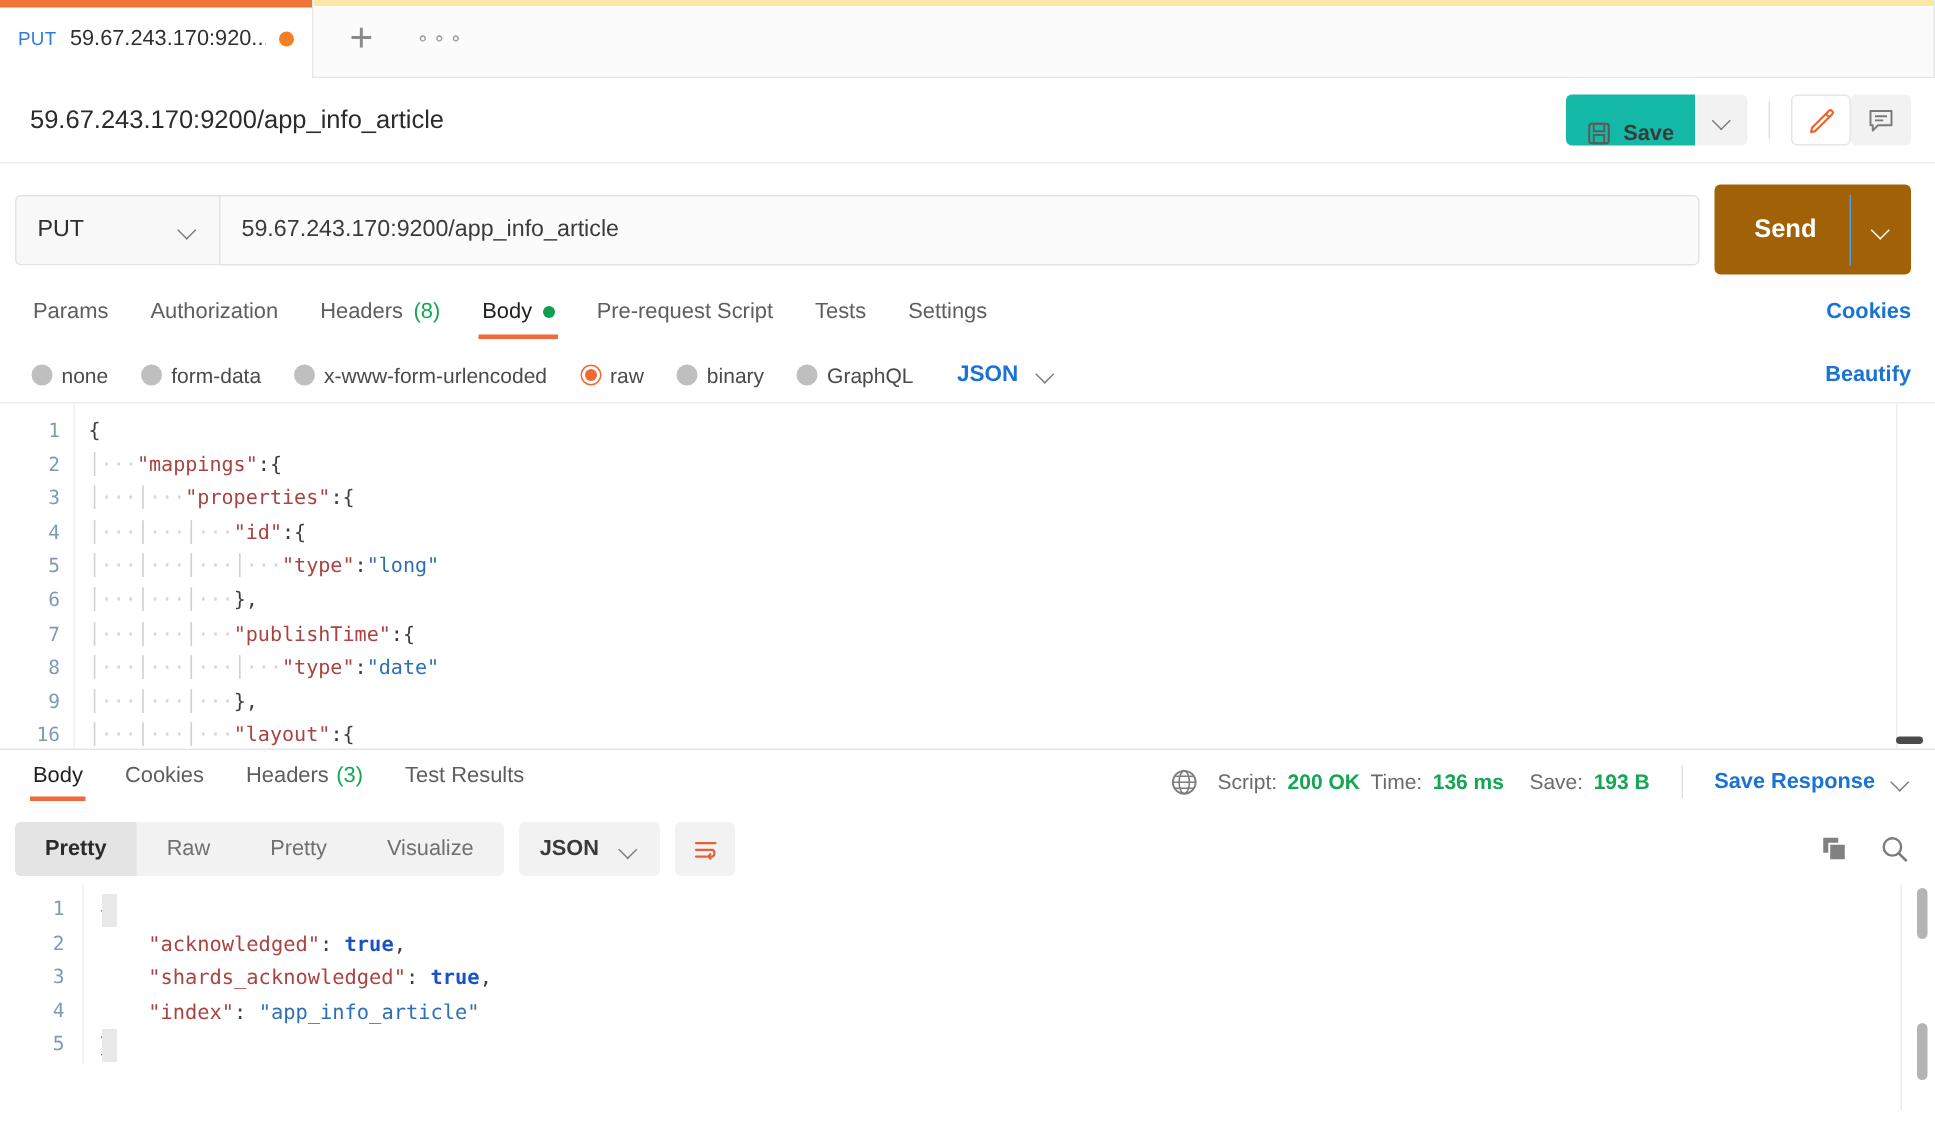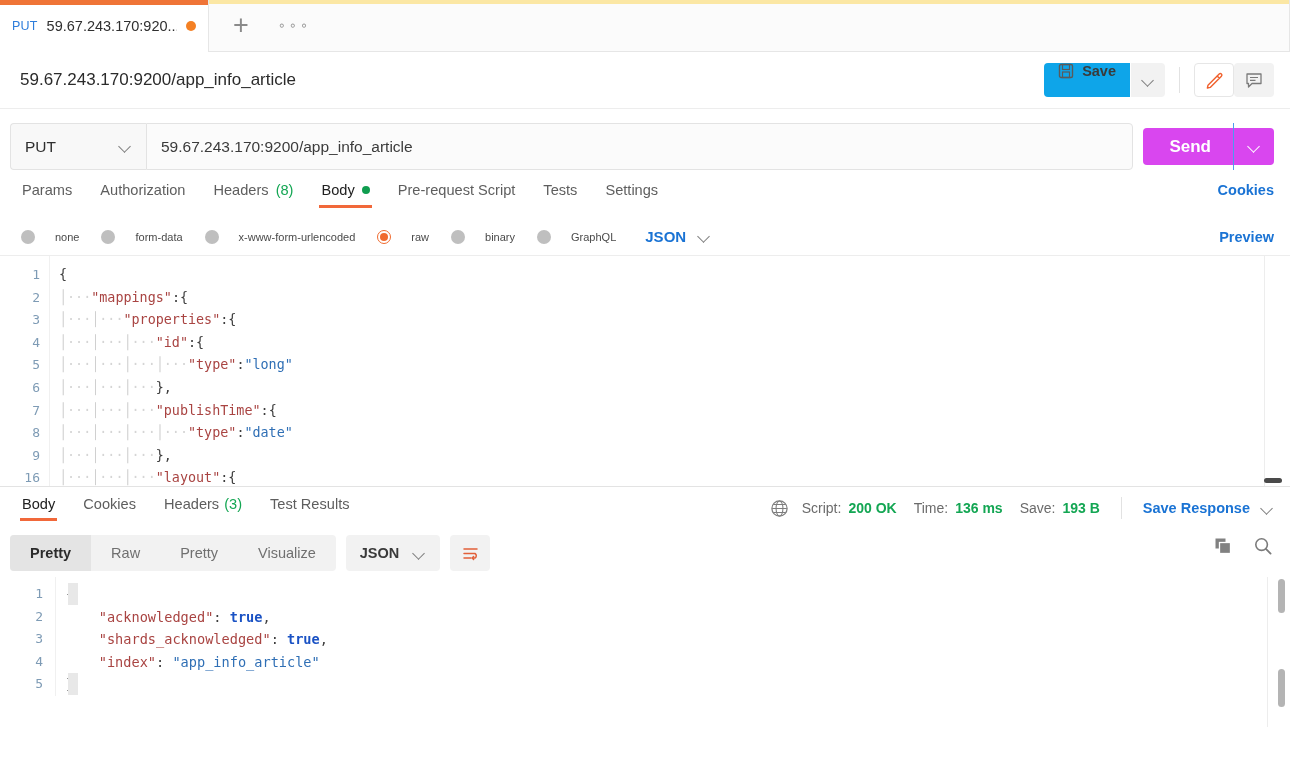--- a/index.html
+++ b/index.html
@@ -53,22 +53,22 @@
   }
 
   
   .titlerow {
     height: 57px; display: flex; align-items: center; padding: 0 16px 0 20px;
     border-bottom: 1px solid #ededed; background: #fff;
   }
   .req-title { font-size: 17px; color: #2b2b2b; flex: 1; }
   .save-group { display: flex; align-items: center; }
   .save-btn {
-    height: 34px; background: #0ea5e9; border-radius: 4px 0 0 4px;
-    display: flex; align-items: flex-start; gap: 8px; padding: 0 14px; cursor: pointer;
+    height: 34px; background: #14b8a6; border-radius: 4px 0 0 4px;
+    display: flex; align-items: flex-end; gap: 8px; padding: 0 14px; cursor: pointer;
     font-size: 14.5px; color: #3a3a3a; font-weight: 600;
   }
   .save-caret {
     height: 34px; width: 34px; background: #f2f2f2; border-radius: 0 4px 4px 0;
     margin-left: 1px; display: flex; align-items: center; justify-content: center; cursor: pointer;
   }
   .vdiv { width: 1px; height: 26px; background: #e2e2e2; margin: 0 14px; }
   .icon-btn {
     width: 40px; height: 34px; display: flex; align-items: center; justify-content: center;
     border-radius: 4px; cursor: pointer;
@@ -83,46 +83,46 @@
     border-right: none; border-radius: 4px 0 0 4px; display: flex; align-items: center;
     padding: 0 14px; cursor: pointer;
   }
   .method-label { flex: 1; font-size: 15.5px; color: #2e2e2e; }
   .url-box {
     flex: 1; height: 47px; background: #fbfbfb; border: 1px solid #e3e3e3;
     border-radius: 0 4px 4px 0; display: flex; align-items: center; padding: 0 14px;
     font-size: 15.5px; color: #3b3b3b;
   }
   .send-wrap {
-    margin-left: 10px; height: 37px; background: #d946ef; border-radius: 4px;
+    margin-left: 10px; height: 60px; background: #a16207; border-radius: 4px;
     display: flex; align-items: center; cursor: pointer;
   }
   .send-text { padding: 0 22px 0 26px; color: #fff; font-size: 17px; font-weight: 700; }
   .send-div { width: 1px; height: 47px; background: #4c9cef; }
   .send-caret { width: 40px; display: flex; align-items: center; justify-content: center; }
   .chev-white::after { border-right-color: #fff; border-bottom-color: #fff; }
 
   
-  .reqtabs { display: flex; align-items: flex-start; padding: 0 16px 0 8px; height: 36px; }
+  .reqtabs { display: flex; align-items: center; padding: 0 16px 0 8px; height: 36px; }
   .rtab {
     position: relative; padding: 0 14px 10px 14px; font-size: 14.6px; color: #5e5e5e;
     cursor: pointer; display: flex; align-items: center; gap: 7px; white-space: nowrap;
   }
   .rtab.active { color: #212121; }
   .rtab.active::after {
     content: ""; position: absolute; left: 12px; right: 12px; bottom: 0; height: 3px; background: #f1683a;
   }
   .count-green { color: #13a653; }
   .green-dot { width: 8px; height: 8px; border-radius: 50%; background: #0f9d4f; }
   .spacer { flex: 1; }
   .link-blue { color: #1a73d4; font-size: 14.5px; font-weight: 700; cursor: pointer; }
 
   
   .bodyrow { display: flex; align-items: center; padding: 10px 16px 10px 10px; gap: 0; }
-  .radio-item { display: flex; align-items: center; gap: 20px; padding: 0 11px; cursor: pointer; font-size: 11px; color: #4a4a4a; }
+  .radio-item { display: flex; align-items: center; gap: 6px; padding: 0 11px; cursor: pointer; font-size: 14px; color: #4a4a4a; }
   .radio {
     width: 14px; height: 14px; border-radius: 50%; background: #bfbfbf; flex: none;
     display: flex; align-items: center; justify-content: center;
   }
   .radio.on { background: #ffffff; border: 1.5px solid #f06a2e; }
   .radio.on::after { content: ""; width: 8px; height: 8px; border-radius: 50%; background: #f06a2e; }
   .json-sel { display: flex; align-items: center; gap: 12px; padding: 0 8px 0 18px; cursor: pointer; }
   .json-sel .lbl { color: #1a73d4; font-size: 15px; font-weight: 700; }
 
   
@@ -150,21 +150,21 @@
   .resp-head { display: flex; align-items: center; height: 42px; padding: 0 16px 0 8px; }
   .rsp-tab { position: relative; padding: 0 14px 9px 14px; font-size: 14.6px; color: #5e5e5e; cursor: pointer; white-space: nowrap; display: flex; align-items: center; gap: 5px; }
   .rsp-tab.active { color: #212121; }
   .rsp-tab.active::after { content: ""; position: absolute; left: 12px; right: 12px; bottom: 0; height: 3px; background: #f1683a; }
   .meta { display: flex; align-items: center; gap: 7px; font-size: 14px; color: #6b6b6b; }
   .meta .val { color: #13a653; font-weight: 600; }
   .meta-sep { width: 1px; height: 22px; background: #e2e2e2; margin: 0 14px; }
   .globe { width: 19px; height: 19px; }
 
   
-  .resp-toolbar { display: flex; align-items: flex-start; padding: 6px 16px 6px 10px; gap: 10px; }
+  .resp-toolbar { display: flex; align-items: center; padding: 6px 16px 6px 10px; gap: 10px; }
   .seg { display: flex; background: #f2f2f2; border-radius: 4px; height: 36px; overflow: hidden; }
   .seg-item { padding: 0 20px; display: flex; align-items: center; font-size: 14.5px; color: #707070; cursor: pointer; }
   .seg-item.active { background: #e4e4e4; color: #2b2b2b; font-weight: 600; }
   .seg2 { display: flex; align-items: center; background: #f2f2f2; border-radius: 4px; height: 36px; padding: 0 14px; gap: 14px; cursor: pointer; }
   .seg2 .lbl { font-size: 14.5px; color: #3a3a3a; font-weight: 600; }
   .wrap-btn { width: 40px; height: 36px; background: #f2f2f2; border-radius: 4px; display: flex; align-items: center; justify-content: center; cursor: pointer; }
   .tb-icon { width: 22px; height: 22px; display: flex; align-items: center; justify-content: center; cursor: pointer; }
 
   
   .resp-body { position: relative; height: 150px; overflow: hidden; background: #fff; }
@@ -298,21 +298,21 @@
     </div>
     <div class="radio-item">
       <span class="radio"></span>
       <span>GraphQL</span>
     </div>
     <div class="json-sel">
       <span class="lbl">JSON</span>
       <span class="chev"></span>
     </div>
     <div class="spacer"></div>
-    <div class="link-blue">Preview</div>
+    <div class="link-blue">Beautify</div>
   </div>
 
   <div class="editor">
     <div class="code-area">
       <div class="gutter" id="req-gutter">
           <div>1</div>
           <div>2</div>
           <div>3</div>
           <div>4</div>
           <div>5</div>
@@ -355,21 +355,21 @@
       </div>
     <div class="spacer"></div>
     <div class="meta">
       <svg class="globe" viewBox="0 0 20 20">
         <circle cx="10" cy="10" r="8" fill="none" stroke="#7d7d7d" stroke-width="1.3"></circle>
         <ellipse cx="10" cy="10" rx="3.6" ry="8" fill="none" stroke="#7d7d7d" stroke-width="1.1"></ellipse>
         <path d="M2.3 10 H17.7 M3.6 5.8 H16.4 M3.6 14.2 H16.4" stroke="#7d7d7d" stroke-width="1.1"></path>
       </svg>
       <span style="margin-left:6px">Script:</span>
       <span class="val">200 OK</span>
-      <span style="margin-left:10px">Time:</span>
+      <span style="margin-left:0">Time:</span>
       <span class="val">136 ms</span>
       <span style="margin-left:10px">Save:</span>
       <span class="val">193 B</span>
       <span class="meta-sep"></span>
       <span class="link-blue">Save Response</span>
       <span class="chev" style="margin-left:4px"></span>
     </div>
   </div>
 
   <div class="resp-toolbar">

